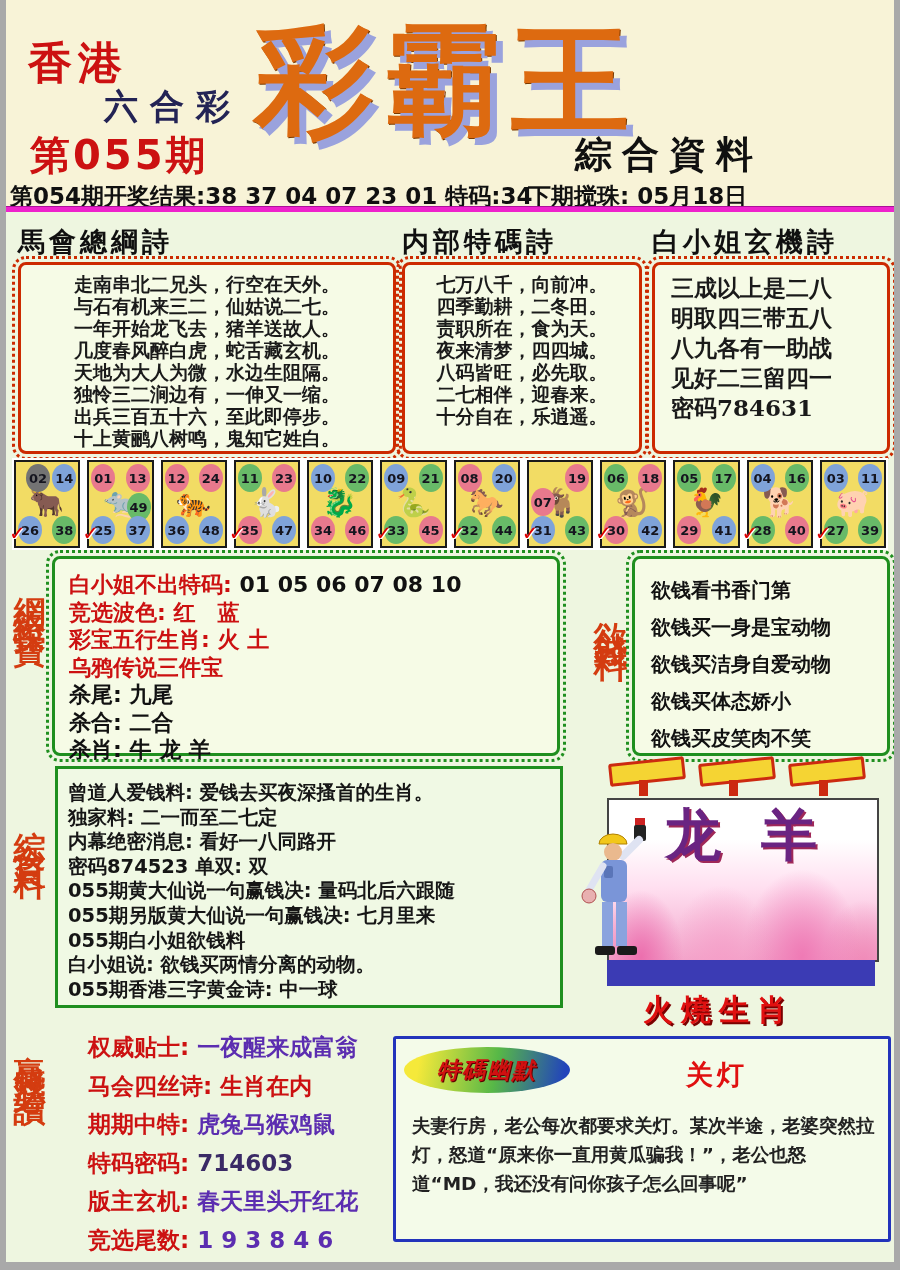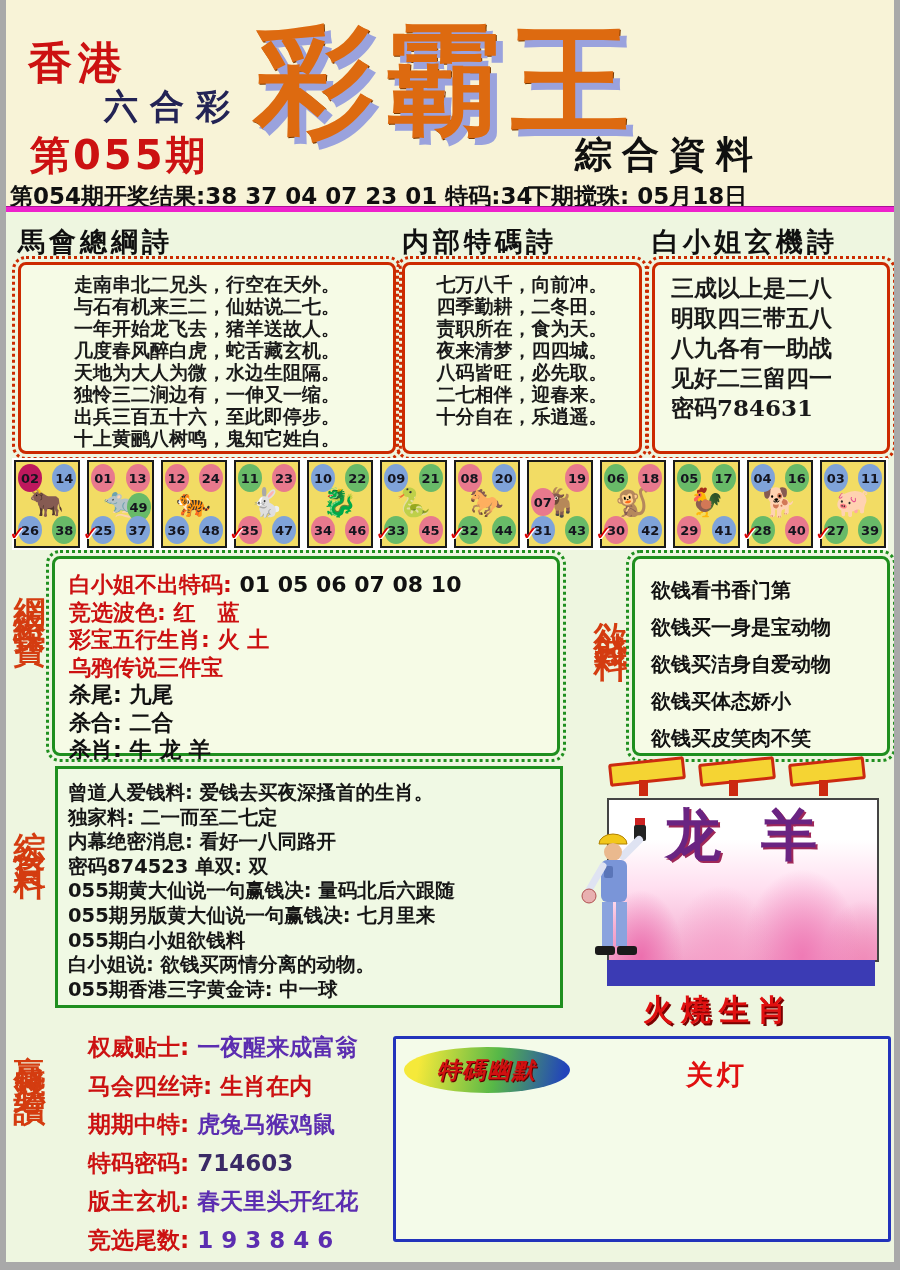--- a/index.html
+++ b/index.html
@@ -142,21 +142,21 @@
   <div class="pln">三成以上是二八</div>
       <div class="pln">明取四三带五八</div>
       <div class="pln">八九各有一助战</div>
       <div class="pln">见好二三留四一</div>
       <div class="pln">密码784631</div>
     </div>
 
   <div id="zodiac">
       <div class="zcell">
         <span class="zanimal">🐂</span>
-        <span class="ball pos-tl" style="background: #be185d;">02</span>
+        <span class="ball pos-tl" style="background: #737373; margin-left: 8px;">02</span>
         <span class="ball pos-tr" style="background: rgb(127, 163, 217);">14</span>
         <span class="ball pos-bl" style="background: rgb(127, 163, 217);">26<span class="check">✓</span></span>
         <span class="ball pos-br" style="background: rgb(104, 186, 104);">38</span>
       </div>
       <div class="zcell">
         <span class="zanimal">🐀</span>
         <span class="ball pos-tl" style="background: rgb(232, 121, 141);">01</span>
         <span class="ball pos-tr" style="background: rgb(232, 121, 141);">13</span>
         <span class="ball pos-mr" style="background: rgb(104, 186, 104);">49</span>
         <span class="ball pos-bl" style="background: rgb(127, 163, 217);">25<span class="check">✓</span></span>
@@ -313,18 +313,19 @@
       <div class="ln"><span style="color: rgb(204, 17, 17);">特码密码: </span><span style="color: rgb(58, 42, 102);">714603</span></div>
       <div class="ln"><span style="color: rgb(204, 17, 17);">版主玄机: </span><span style="color: rgb(91, 45, 176);">春天里头开红花</span></div>
       <div class="ln"><span style="color: rgb(204, 17, 17);">竞选尾数: </span><span style="color: rgb(91, 45, 176);">1 9 3 8 4 6</span></div>
     </div>
 
   <div id="joke-box">
     <div id="joke-badge">
         <span>特碼幽默</span>
       </div>
     <div id="joke-title">关灯</div>
+    <div id="joke-body">夫妻行房，老公每次都要求关灯。某次半途，老婆突然拉灯，怒道“原来你一直用黄瓜骗我！”，老公也怒道“MD，我还没有问你孩子怎么回事呢”</div>
   </div>
 
   <div class="edge" id="edge-l"></div>
   <div class="edge" id="edge-r"></div>
   <div class="edge" id="edge-b"></div>
 </div>
 
 </body></html>

